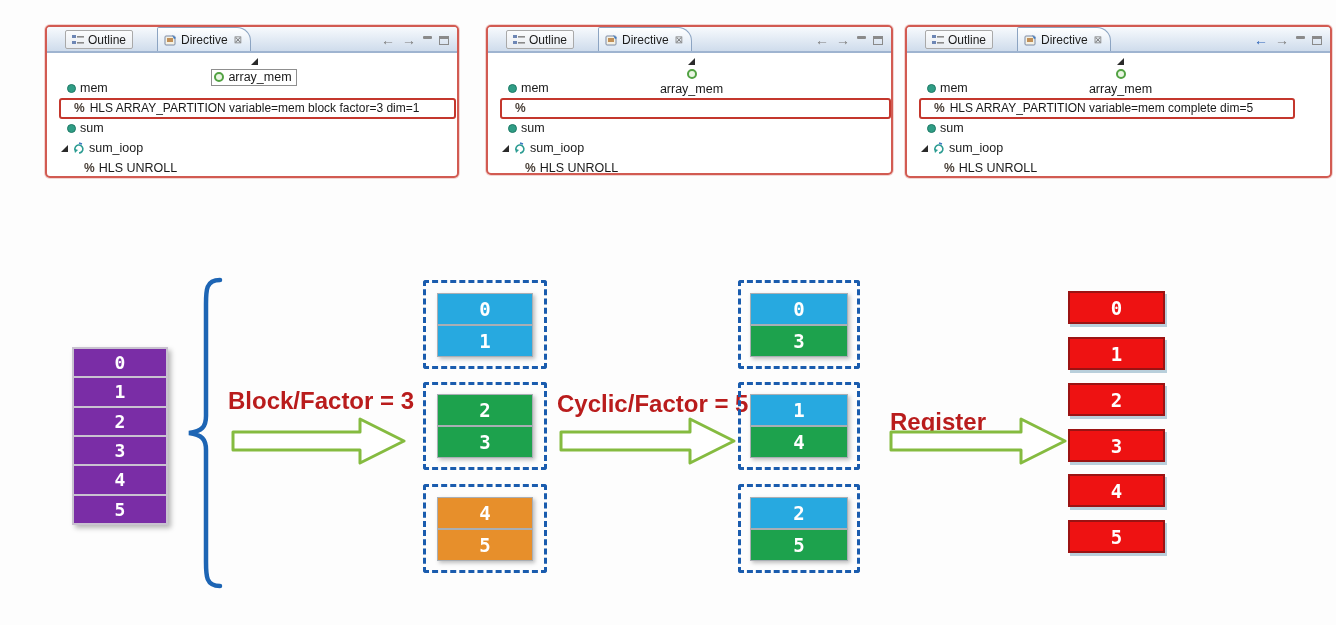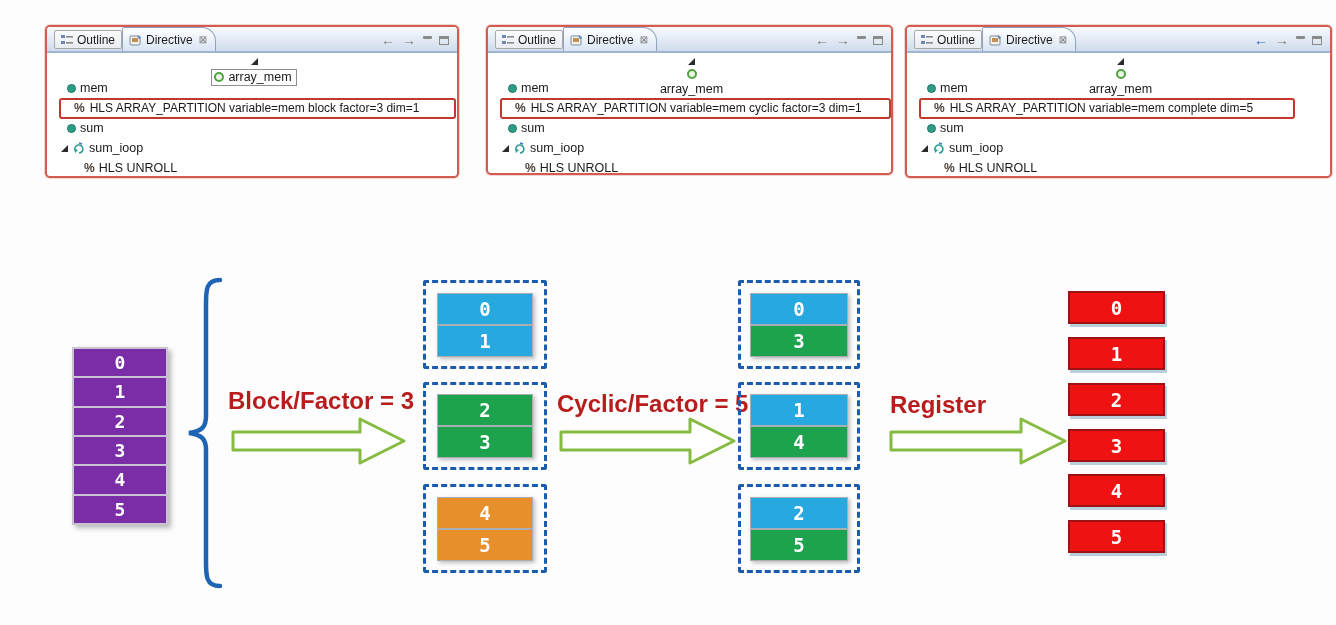--- a/index.html
+++ b/index.html
@@ -5,22 +5,22 @@
   * { margin:0; padding:0; box-sizing:border-box; }
   html,body { background:#ffffff; }
   body { font-family:"Liberation Sans", sans-serif; }
   #canvas { position:relative; width:1336px; height:625px; background:#fdfdfd; overflow:hidden; }
 
   
   .panel { position:absolute; border:2px solid #d25b52; border-radius:5px; background:#ffffff;
            box-shadow:0 0 0 1px rgba(210,91,82,.25); overflow:hidden; }
   .tabbar { height:26px; display:flex; align-items:flex-end;
             background:linear-gradient(#f7fafd, #cfdcec); border-bottom:2px solid #9fb4d0; }
-  .tab { display:flex; align-items:center; gap:4px; font-size:12px; color:#1c1c1c; cursor:default; }
-  .tab.inactive { height:19px; margin:0 0 2px 7px; padding:0 6px; background:linear-gradient(#fbfcfd,#e8ecf1);
+  .tab { display:flex; align-items:center; gap:4px; font-size:12px; color:#1c1c1c; cursor:default;margin-left:24px; }
+  .tab.inactive { height:19px; margin:0 0 2px 18px; padding:0 6px; background:linear-gradient(#fbfcfd,#e8ecf1);
                   border:1px solid #a9a9a9; border-radius:2px; }
   .tab.active { height:24px; padding:0 8px 0 6px; background:linear-gradient(#ffffff,#d9e5f3);
                 border:1px solid #8ca4c2; border-bottom:none; border-radius:2px 14px 0 0; }
   .tab .close { font-size:10px; color:#777; margin-left:2px; }
   .toolbar { margin-left:auto; display:flex; align-items:center; gap:7px; padding:0 8px 4px 0; }
   .nav { font-size:14px; font-weight:bold; color:#7d7d7d; line-height:1; }
   .nav.blue { color:#2b62b8; }
   .min-ic { width:9px; height:3px; background:#8a8a8a; border-radius:1px; display:inline-block; margin-bottom:5px; }
   .max-ic { width:10px; height:9px; border:1px solid #8a8a8a; border-top:3px solid #8a8a8a; display:inline-block; }
 
@@ -168,21 +168,20 @@
         <span class="fn-ic"></span>
         <span class="lbl">array_mem</span>
       </div>
       <div class="row c1">
         <span class="var-ic"></span>
         <span class="lbl">mem</span>
       </div>
       <div class="row dir">
         <span class="hl" style="width:392px;">
           <span class="pct">%</span>
-          <span class="lbl" style="font-size:12px;">HLS ARRAY_PARTITION variable=mem cyclic factor=3 dim=1</span>
         </span>
       </div>
       <div class="row c1">
         <span class="var-ic"></span>
         <span class="lbl">sum</span>
       </div>
       <div class="row loop">
         <span class="tri"></span>
         <svg class="loop-ic" width="13" height="13" viewBox="0 0 13 13">
             <path d="M3 8 a4 4 0 1 1 4 3" fill="none" stroke="#2e9d93" stroke-width="1.6"></path>
@@ -315,21 +314,21 @@
       <div class="cell mono c-green">4</div>
     </div>
   </div>
   <div class="pgroup" style="left:738px; top:484px; width:122px; height:89px;">
     <div class="stack" style="width:98px;">
       <div class="cell mono c-blue">2</div>
       <div class="cell mono c-green">5</div>
     </div>
   </div>
 
-  <div class="stage-label" style="left:890px; top:391px;">Register</div>
+  <div class="stage-label" style="left:890px; top:408px;">Register</div>
   <svg class="garrow" style="left:888px; top:416px;" width="181" height="50" viewBox="0 0 181 50">
     <polygon points="3,16 133,16 133,3 177,25 133,47 133,34 3,34" fill="#ffffff" stroke="#85bb40" stroke-width="3" stroke-linejoin="round"></polygon>
   </svg>
 
   <div class="reg mono" style="top:291px;">0</div>
   <div class="reg mono" style="top:337px;">1</div>
   <div class="reg mono" style="top:383px;">2</div>
   <div class="reg mono" style="top:429px;">3</div>
   <div class="reg mono" style="top:474px;">4</div>
   <div class="reg mono" style="top:520px;">5</div>

